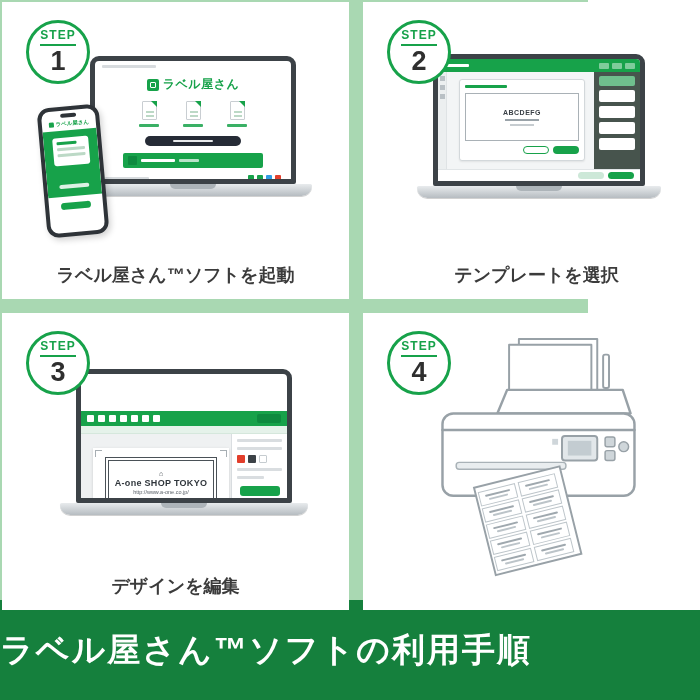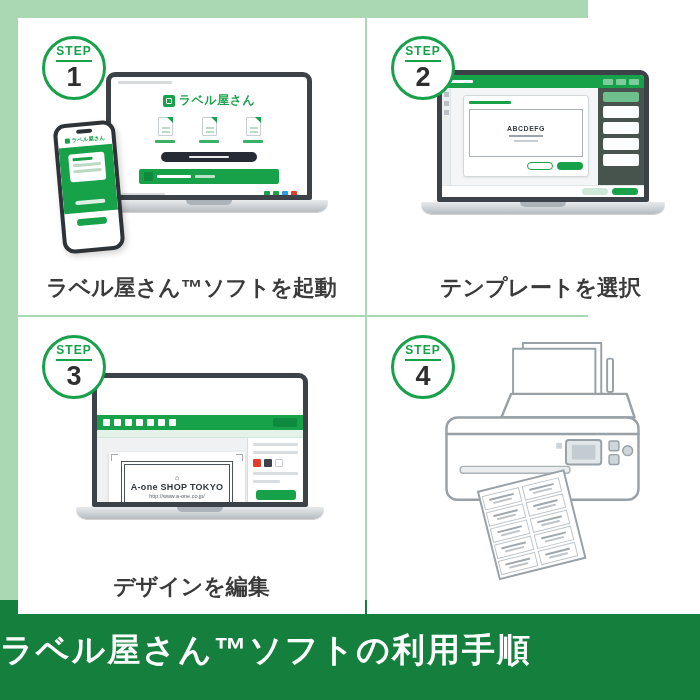--- a/index.html
+++ b/index.html
@@ -4,33 +4,33 @@
 <style>
   * { box-sizing:border-box; margin:0; padding:0; }
   html,body { width:700px; height:700px; }
   body { font-family:"Liberation Sans","DejaVu Sans",sans-serif; background:#fff; }
   i { display:block; font-style:normal; }
   .page { position:relative; width:700px; height:700px; overflow:hidden; }
 
   
   .grid { width:588px; height:600px; background:#a9d8b2; display:grid;
           grid-template-columns:347px 347px; grid-template-rows:297px 297px;
-          gap:2px; padding:18px; }
+          gap:14px; padding:2px; }
   .panel { background:#fff; position:relative; overflow:hidden; }
 
   
   .badge { position:absolute; top:18px; left:24px; width:64px; height:64px;
            border:3px solid #17a24a; border-radius:50%; background:#fff; z-index:9;
            display:flex; flex-direction:column; align-items:center; justify-content:center; }
   .badge .stp { color:#17a24a; font-size:12px; font-weight:bold; letter-spacing:1px; line-height:1; }
   .badge .bline { width:36px; height:2px; background:#17a24a; margin:3px 0 2px; }
   .badge .num { font-size:27px; font-weight:bold; color:#2f2f2f; line-height:1; }
 
   .caption { position:absolute; left:0; right:0; bottom:12px; text-align:center;
-             font-size:22px; font-weight:600; color:#3b3b3b; }
+             font-size:18px; font-weight:600; color:#3b3b3b; }
 
   
   .laptop { position:absolute; z-index:2; }
   .lap-screen { border:5px solid #3c4247; border-radius:9px 9px 2px 2px; background:#fff; overflow:hidden; }
   .lap-base { height:12px; background:linear-gradient(#e8ebed,#b6bcc1); border-radius:2px 2px 12px 12px;
               position:relative; box-shadow:0 1px 0 rgba(0,0,0,.18); }
   .lap-base::after { content:""; position:absolute; left:50%; top:0; transform:translateX(-50%);
               width:46px; height:5px; background:#adb4b9; border-radius:0 0 6px 6px; }
 
   

